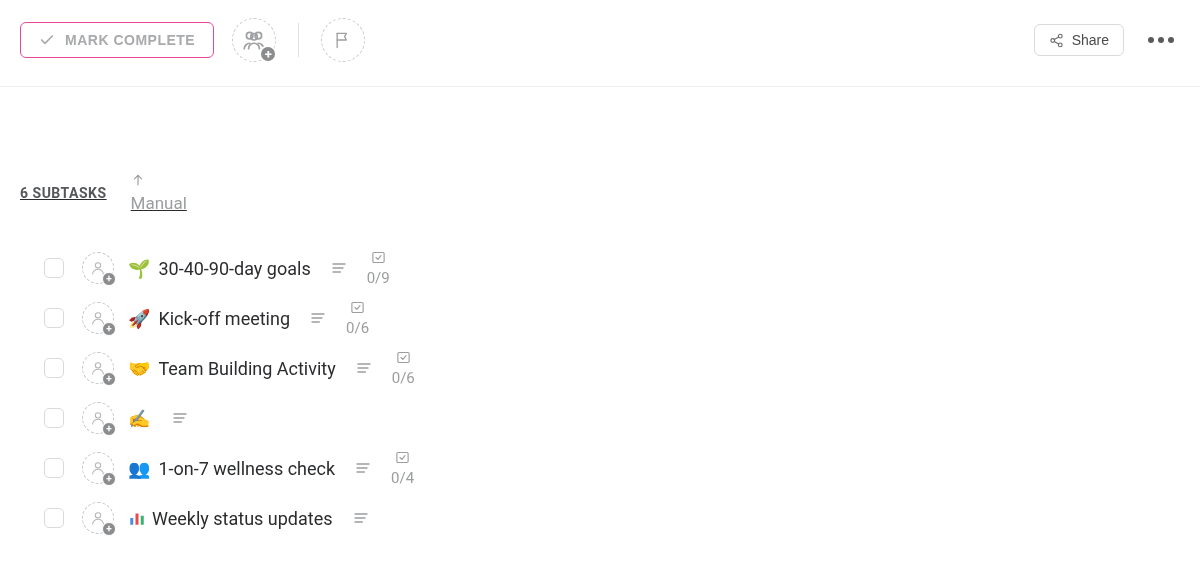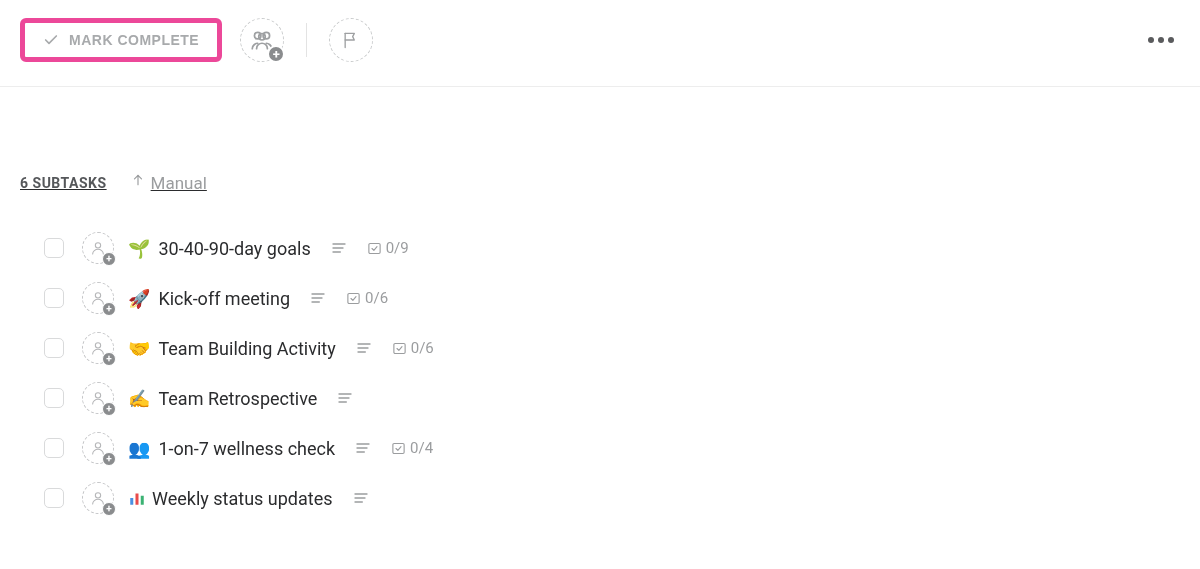--- a/index.html
+++ b/index.html
@@ -15,21 +15,21 @@
       display: flex;
       align-items: center;
       padding: 18px 20px 24px 20px;
       border-bottom: 1px solid #ededed;
       gap: 18px;
     }
     .mark-complete-btn {
       display: flex;
       align-items: center;
       gap: 10px;
-      border: 5px solid #ec4899;
+      border: 1px solid #ec4899;
       background: #fff;
       border-radius: 6px;
       padding: 9px 18px;
       color: #a8aaac;
       font-weight: 700;
       font-size: 14px;
       letter-spacing: 0.5px;
       cursor: pointer;
     }
     .mark-complete-btn svg { stroke: #a8aaac; }
@@ -113,20 +113,21 @@
       letter-spacing: 0.5px;
       color: #55575a;
     }
     .sort-mode {
       display: flex;
       align-items: flex-start;
       gap: 6px;
       color: #9b9d9f;
       font-size: 17px;
       cursor: pointer;
+      flex-direction: column;
     }
     .sort-mode svg { stroke: #9b9d9f; }
 
     .subtask-list { margin-top: 30px; padding-left: 22px; }
     .subtask-row {
       display: flex;
       align-items: center;
       gap: 14px;
       height: 50px;
     }
@@ -180,20 +181,21 @@
     .task-emoji-wrap { display: inline-flex; align-items: center; }
     .task-emoji { font-size: 18px; margin-right: 2px; }
     .task-emoji-svg { width: 18px; height: 18px; display: inline-block; }
     .desc-icon, .subcount {
       display: flex;
       align-items: center;
       color: #9b9d9f;
       font-size: 15px;
       gap: 4px;
       margin-left: 6px;
+      flex-direction: column;
     }
     .desc-icon svg { stroke: #9b9d9f; }
     .subcount svg { stroke: #9b9d9f; }
   </style>
 </head>
 <body>
 
 <div class="toolbar">
   <button class="mark-complete-btn">
     <svg width="16" height="16" viewBox="0 0 24 24" fill="none" stroke-width="2.5" stroke-linecap="round" stroke-linejoin="round">
@@ -218,20 +220,30 @@
 
   <div class="circle-dashed flag-circle">
     <svg width="20" height="20" viewBox="0 0 24 24" fill="none" stroke-width="1.6" stroke-linecap="round" stroke-linejoin="round">
       <path d="M5 21V4"></path>
         <path d="M5 4h11l-2 4 2 4H5"></path>
     </svg>
   </div>
 
   <div class="toolbar-spacer"></div>
 
+  <button class="share-btn">
+    <svg width="15" height="15" viewBox="0 0 24 24" fill="none" stroke="#6a6b6d" stroke-width="1.8" stroke-linecap="round" stroke-linejoin="round">
+      <circle cx="18" cy="5" r="3"></circle>
+        <circle cx="6" cy="12" r="3"></circle>
+        <circle cx="18" cy="19" r="3"></circle>
+      <line x1="8.5" y1="10.5" x2="15.5" y2="6.5"></line>
+        <line x1="8.5" y1="13.5" x2="15.5" y2="17.5"></line>
+    </svg>
+    <span>Share</span>
+  </button>
 
   <div class="more-btn">
     <span></span>
       <span></span>
       <span></span>
   </div>
 </div>
 
 <div class="content">
 
@@ -343,21 +355,20 @@
           <svg class="person" width="16" height="16" viewBox="0 0 24 24" fill="none" stroke-width="1.6" stroke-linecap="round" stroke-linejoin="round">
             <circle cx="12" cy="8" r="4"></circle>
             <path d="M4 21c0-4 4-7 8-7s8 3 8 7"></path>
           </svg>
           <span class="plus-badge-sm">+</span>
         </div>
         <span class="task-label">
           <span class="task-emoji-wrap">
             <span class="task-emoji">✍️</span>
           </span>
-          <span>Team Retrospective</span>
         </span>
         <span class="desc-icon">
           <svg width="16" height="16" viewBox="0 0 24 24" fill="none" stroke-width="2" stroke-linecap="round">
             <line x1="3" y1="6" x2="21" y2="6"></line>
             <line x1="3" y1="12" x2="18" y2="12"></line>
             <line x1="3" y1="18" x2="14" y2="18"></line>
           </svg>
         </span>
       </div>
       <div class="subtask-row">

